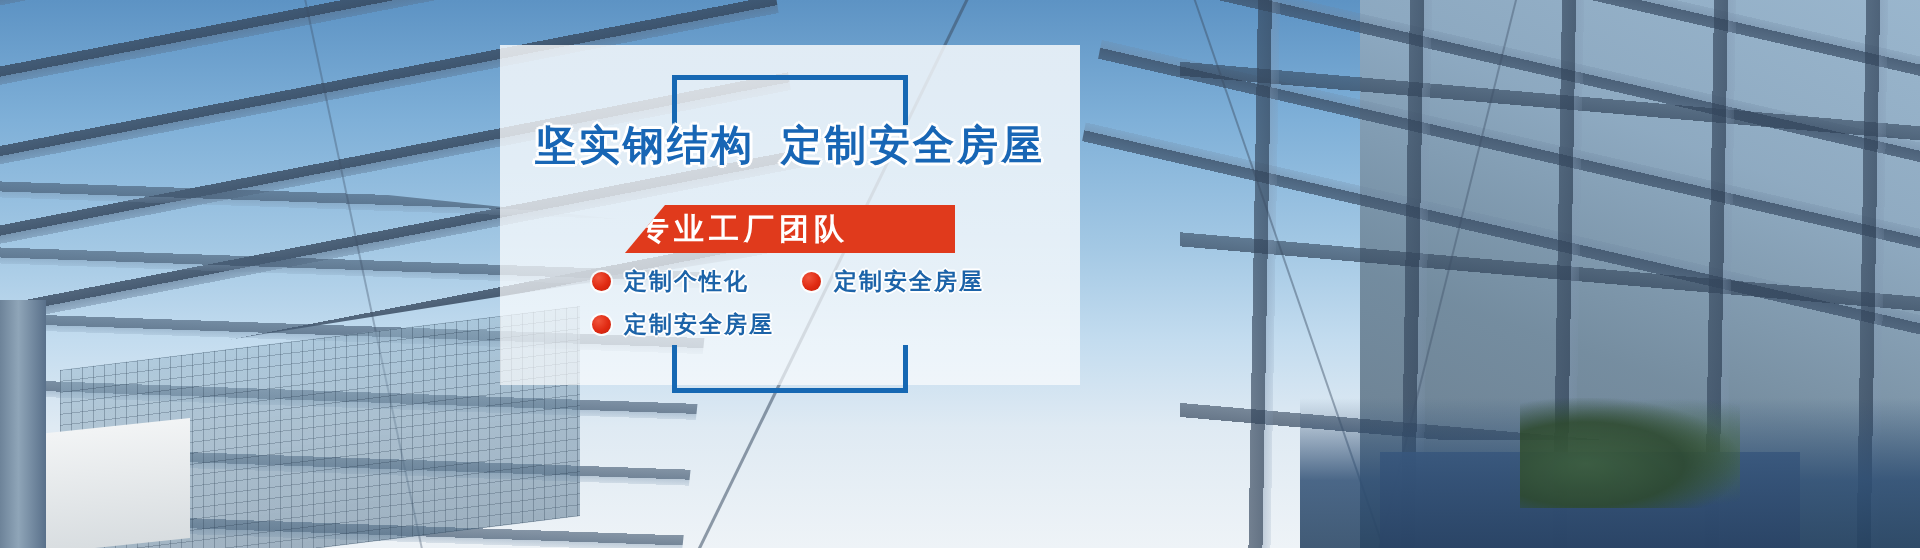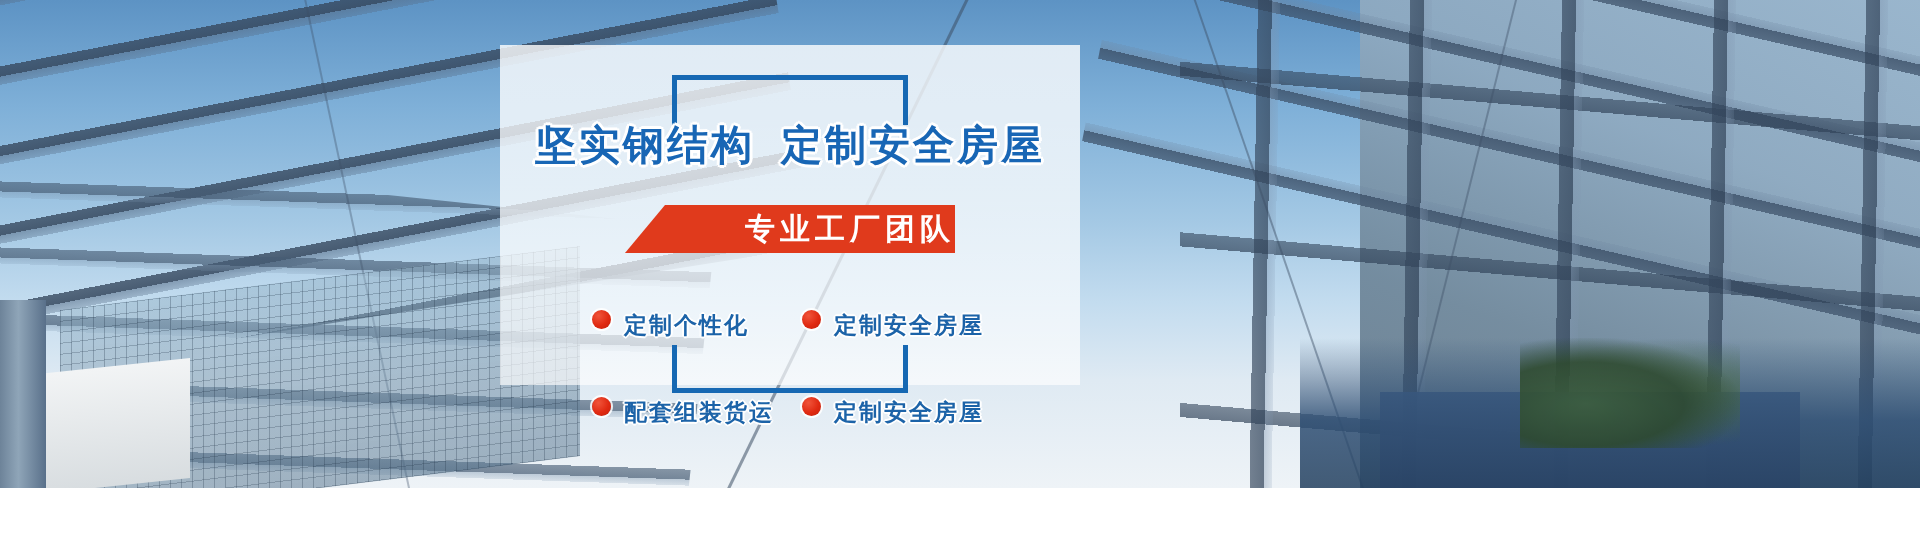--- a/index.html
+++ b/index.html
@@ -1,21 +1,21 @@
 <!DOCTYPE html>
 <html><head>
 <meta charset="utf-8">
 <style>
   html,body{margin:0;padding:0;background:#fff;}
   body{font-family:"Liberation Sans","DejaVu Sans",sans-serif;}
 
   #banner{
     position:relative;
     width:1920px;
-    height:488px;
+    height:548px;
     overflow:hidden;
     background:#8fb7d8;
   }
 
   
   .photo{position:absolute;inset:0;overflow:hidden;}
 
   .sky{
     position:absolute;inset:0;
     background:
@@ -170,35 +170,35 @@
       -3px  0   0 #ffffff, 3px  0   0 #ffffff,
        0   -3px 0 #ffffff, 0    3px 0 #ffffff;
   }
   .headline .gap{display:inline-block;width:26px;}
 
   
   .ribbon{
     position:absolute;left:625px;top:205px;height:48px;width:330px;
     background:#e03a1c;
     clip-path:polygon(40px 0, 100% 0, 100% 100%, 0 100%);
-    display:flex;align-items:center;justify-content:flex-end;
+    display:flex;align-items:center;justify-content:flex-start;
     box-shadow:0 2px 4px rgba(120,40,20,.25);
   }
   .ribbon-text{
     font-family:"DejaVu Sans","Liberation Sans",sans-serif;
     font-weight:bold;font-size:30px;letter-spacing:5px;color:#ffffff;
     white-space:nowrap;padding-left:14px;
   }
 
   
   .bullets{
     position:absolute;left:592px;top:266px;width:420px;
   }
   .brow{display:flex;margin-bottom:12px;}
-  .bitem{display:flex;width:212px;margin-top:44px;}
+  .bitem{display:flex;align-items:center;width:212px;}
   .dot{
     width:19px;height:19px;border-radius:50%;
     background:radial-gradient(circle at 34% 30%,#f0543a 0%,#e02a12 55%,#c31f0a 100%);
     margin-right:13px;flex:0 0 auto;
     box-shadow:0 0 0 2px rgba(255,255,255,.85);
   }
   .blabel{
     font-family:"DejaVu Sans","Liberation Sans",sans-serif;
     font-weight:bold;font-size:23px;letter-spacing:2px;
     color:#1c63a8;white-space:nowrap;
@@ -253,22 +253,18 @@
         <span class="blabel">定制个性化</span>
       </div>
       <div class="bitem">
         <span class="dot"></span>
         <span class="blabel">定制安全房屋</span>
       </div>
     </div>
     <div class="brow">
       <div class="bitem">
         <span class="dot"></span>
-        <span class="blabel">配套组装货运</span>
-      </div>
-      <div class="bitem">
-        <span class="dot"></span>
         <span class="blabel">定制安全房屋</span>
       </div>
     </div>
   </div>
 
 </div>
 
 </body></html>

